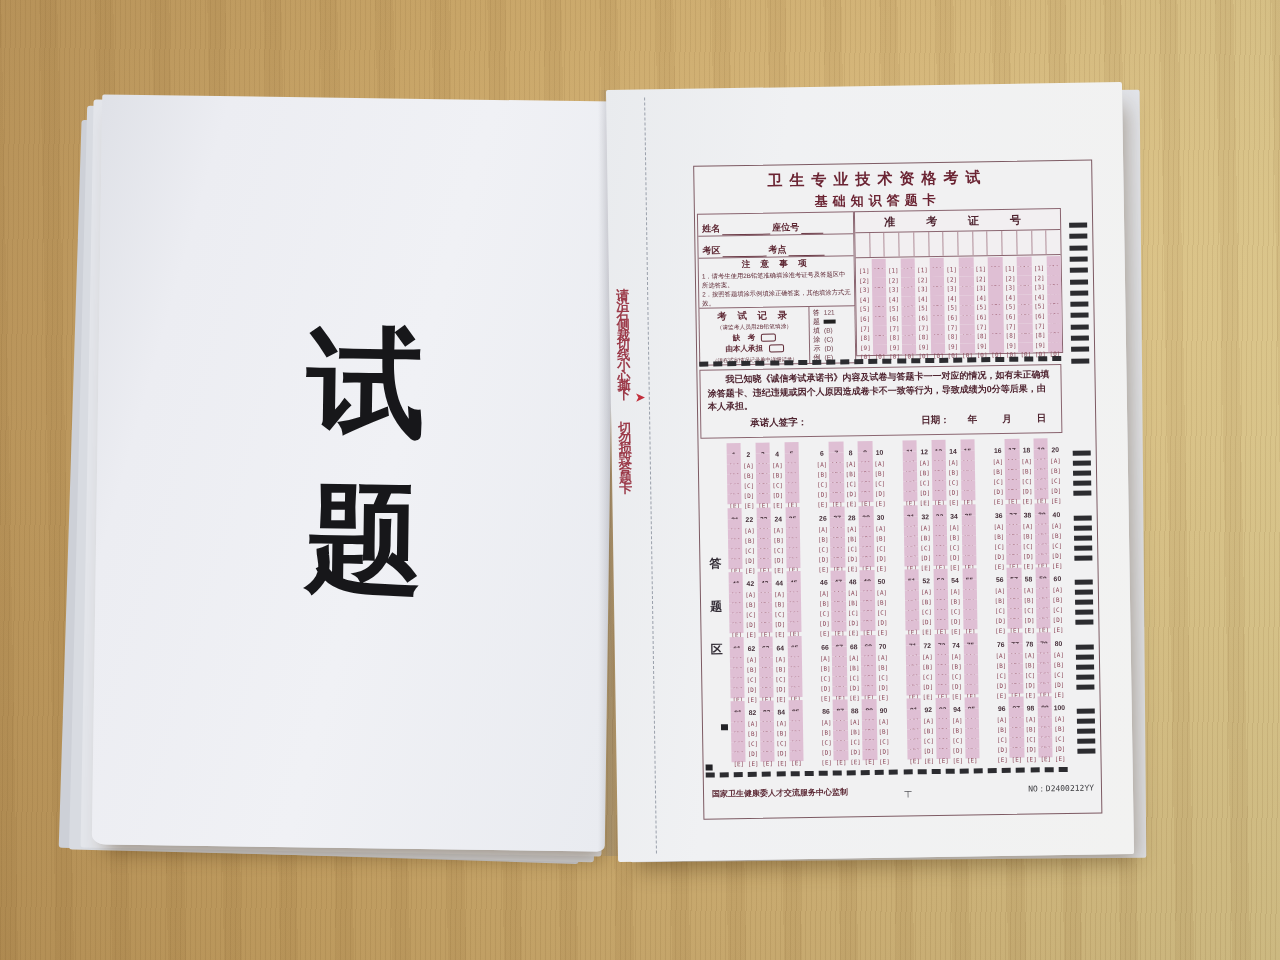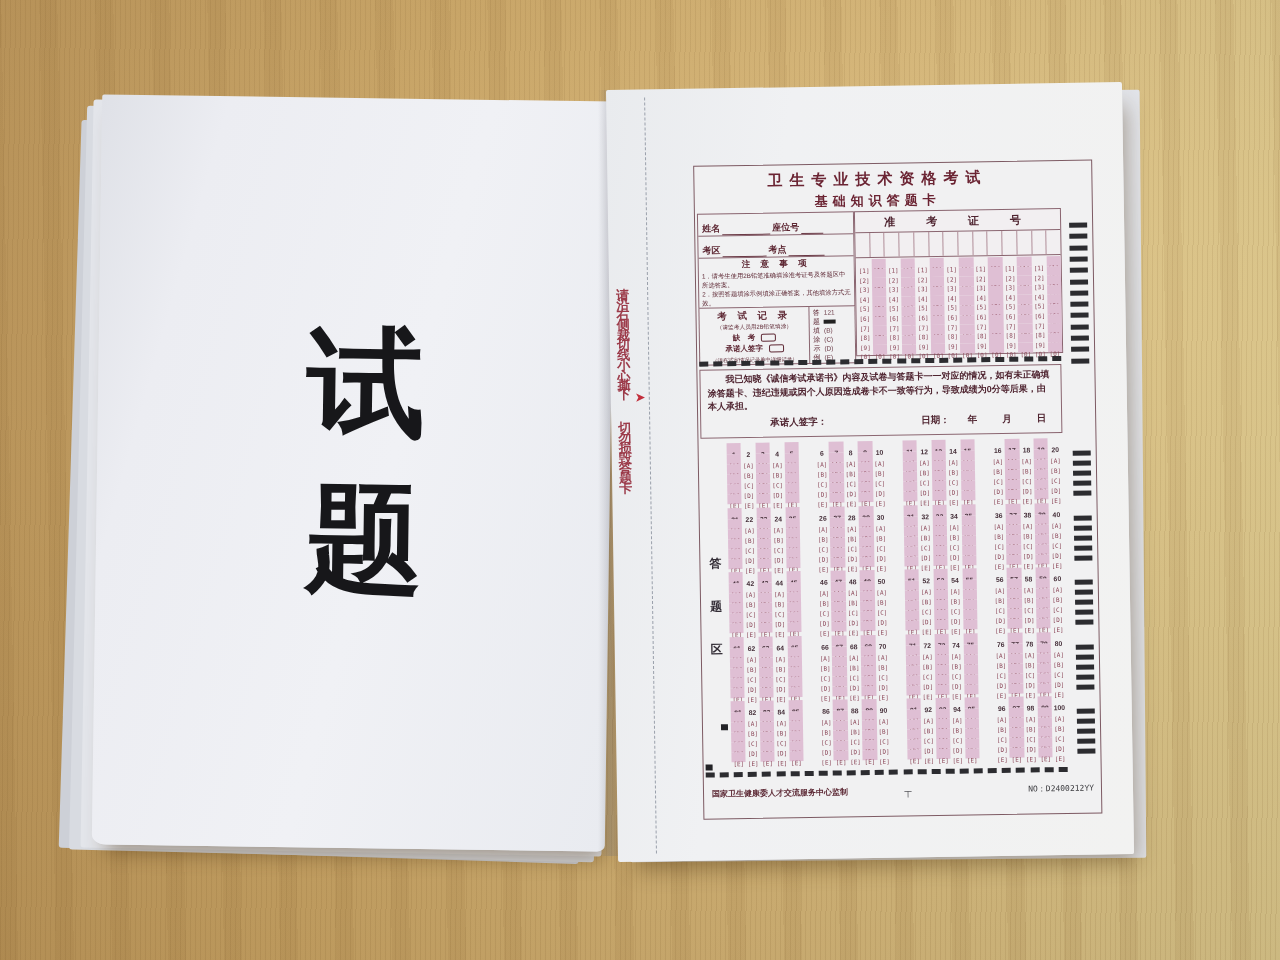--- a/index.html
+++ b/index.html
@@ -63,21 +63,21 @@
   .cell{width:14.6px;text-align:center;}
   .bub{font-family:"DejaVu Sans Mono",monospace;font-size:6px;line-height:9.6px;color:#8a4456;}
   .pink{background:#dfbfd4;}
   
   .dashes{position:absolute;left:2px;width:362px;height:5px;display:flex;justify-content:space-between;}
   .dash{width:9px;height:4.5px;background:#2c2c30;}
   
   .pledge{position:absolute;left:2px;top:203px;width:362px;height:69px;border:1px solid #8a6570;box-sizing:border-box;padding:3px 7px 0 7px;}
   .pl-text{font-size:9px;line-height:1.5;color:#4f2430;text-indent:2em;font-weight:600;}
   .pl-row{display:flex;font-size:9.5px;font-weight:700;color:#4f2430;margin-top:3px;}
-  .pl-sign{margin-left:62px;}
+  .pl-sign{margin-left:42px;}
   .pl-date{margin-left:auto;}
   .pl-units{margin-left:18px;margin-right:6px;letter-spacing:2px;}
   
   .area{position:absolute;left:2px;top:277px;width:362px;height:326px;display:flex;}
   .area-label{width:26px;display:flex;flex-direction:column;align-items:center;justify-content:center;gap:26px;
     font-size:12px;font-weight:700;color:#322c35;}
   .agrid{position:relative;width:336px;}
   .ablock{display:flex;flex-direction:column;margin-bottom:3.6px;}
   .arow{display:flex;height:10px;}
   .arow.num{height:11px;}
@@ -144,21 +144,21 @@
           </div>
           <div class="recrow">
             <div class="recbox">
               <div class="rec-t">考 试 记 录</div>
               <div class="rec-s">（请监考人员用2B铅笔填涂）</div>
               <div class="rec-line">
                 <span>缺　考</span>
                 <span class="chk"></span>
               </div>
               <div class="rec-line">
-                <span>承诺人签字</span>
+                <span>由本人承担</span>
                 <span class="chk"></span>
               </div>
               <div class="rec-n">（须在试室情况记录单中详细记录）</div>
             </div>
             <div class="excol">
                 <div class="exrow">
                   <span>答</span>
                   <span class="v">121</span>
                 </div>
                 <div class="exrow">

